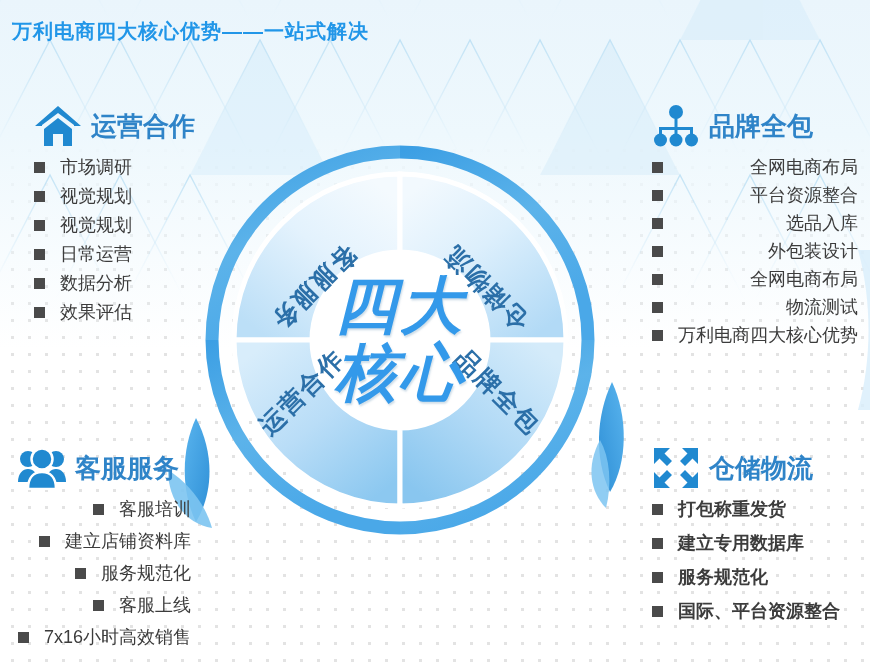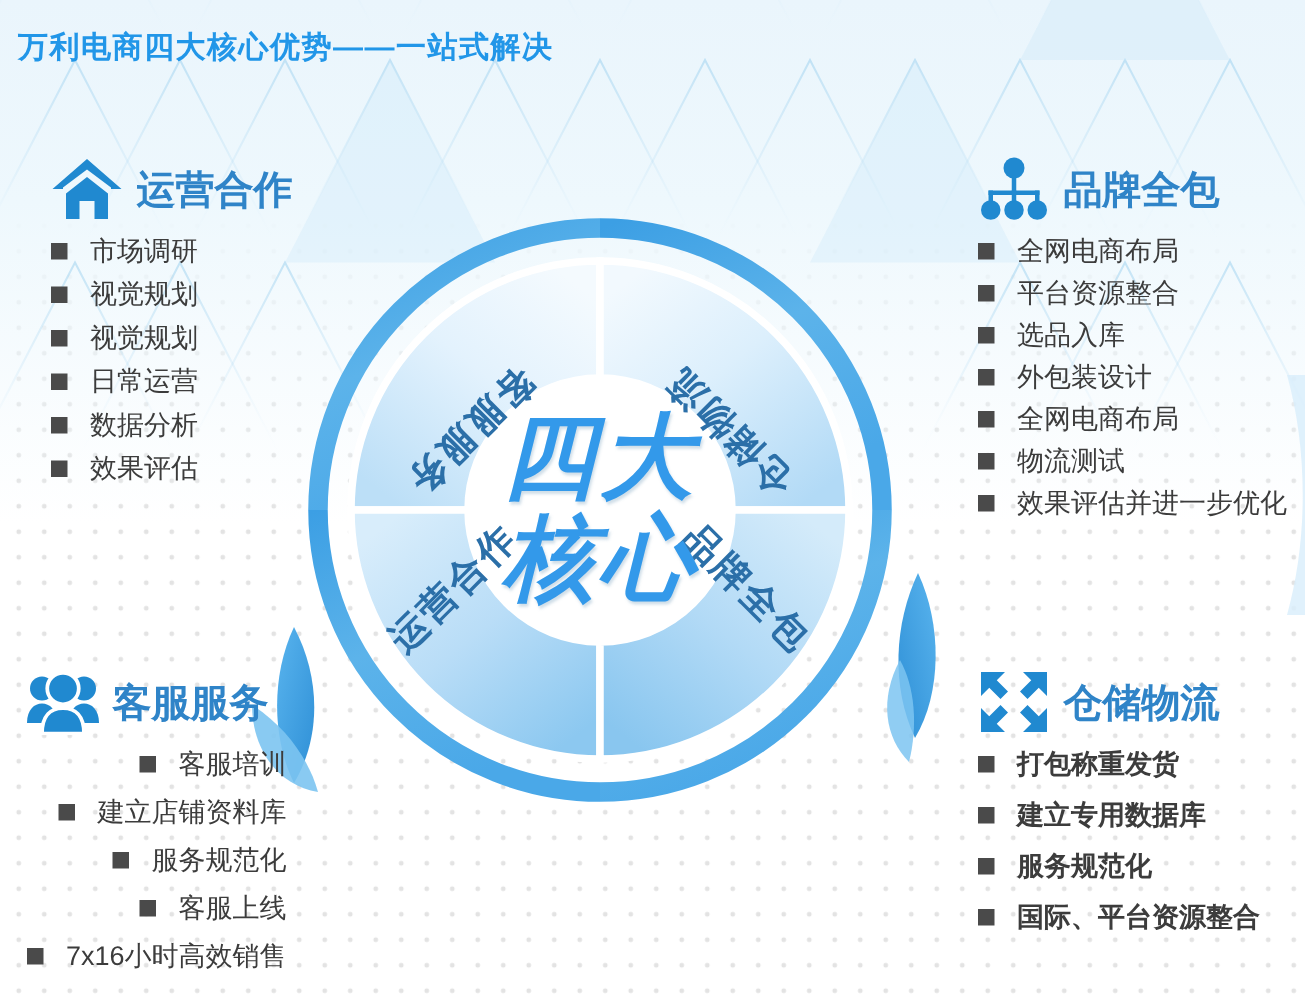--- a/index.html
+++ b/index.html
@@ -45,21 +45,21 @@
   }
   .bullet{
     width:11px;height:11px;background:#4a4a4a;flex:0 0 auto;
     margin-top:4px;
   }
 
   #quad-operation{left:34px;top:104px;}
   #quad-brand{left:652px;top:104px;}
   #quad-service{left:18px;top:446px;}
   #quad-logistics{left:652px;top:446px;}
-  #quad-brand .qlist li{margin-bottom:10px;}
+  #quad-brand .qlist li{margin-bottom:10px;justify-content:space-between;}
   #quad-service .qlist li{margin-bottom:14px;justify-content:flex-end;}
   #quad-logistics .qlist li{margin-bottom:16px;font-weight:bold;}
 
   
   #donut{position:absolute;left:190px;top:130px;width:420px;height:420px;z-index:9;}
   #center-text{
     position:absolute;left:190px;top:130px;width:420px;height:420px;z-index:11;
     display:flex;flex-direction:column;align-items:center;justify-content:center;
     pointer-events:none;
     font-style:italic;
@@ -269,21 +269,21 @@
     <li>
         <span class="bullet"></span>
         <span>全网电商布局</span>
       </li>
     <li>
         <span class="bullet"></span>
         <span>物流测试</span>
       </li>
     <li>
         <span class="bullet"></span>
-        <span>效果评估并进一步优化</span>
+        <span>万利电商四大核心优势</span>
       </li>
   </ul>
 </div>
 
 <div class="quad" id="quad-service">
   <div class="qhead">
     <svg class="qicon" viewBox="0 0 48 44">
       <circle cx="10" cy="13" r="8" fill="#2089d0"></circle>
       <circle cx="38" cy="13" r="8" fill="#2089d0"></circle>
       <path d="M0 36 C0 27 5 23 10 23 C15 23 20 27 20 36 Z" fill="#2089d0"></path>

